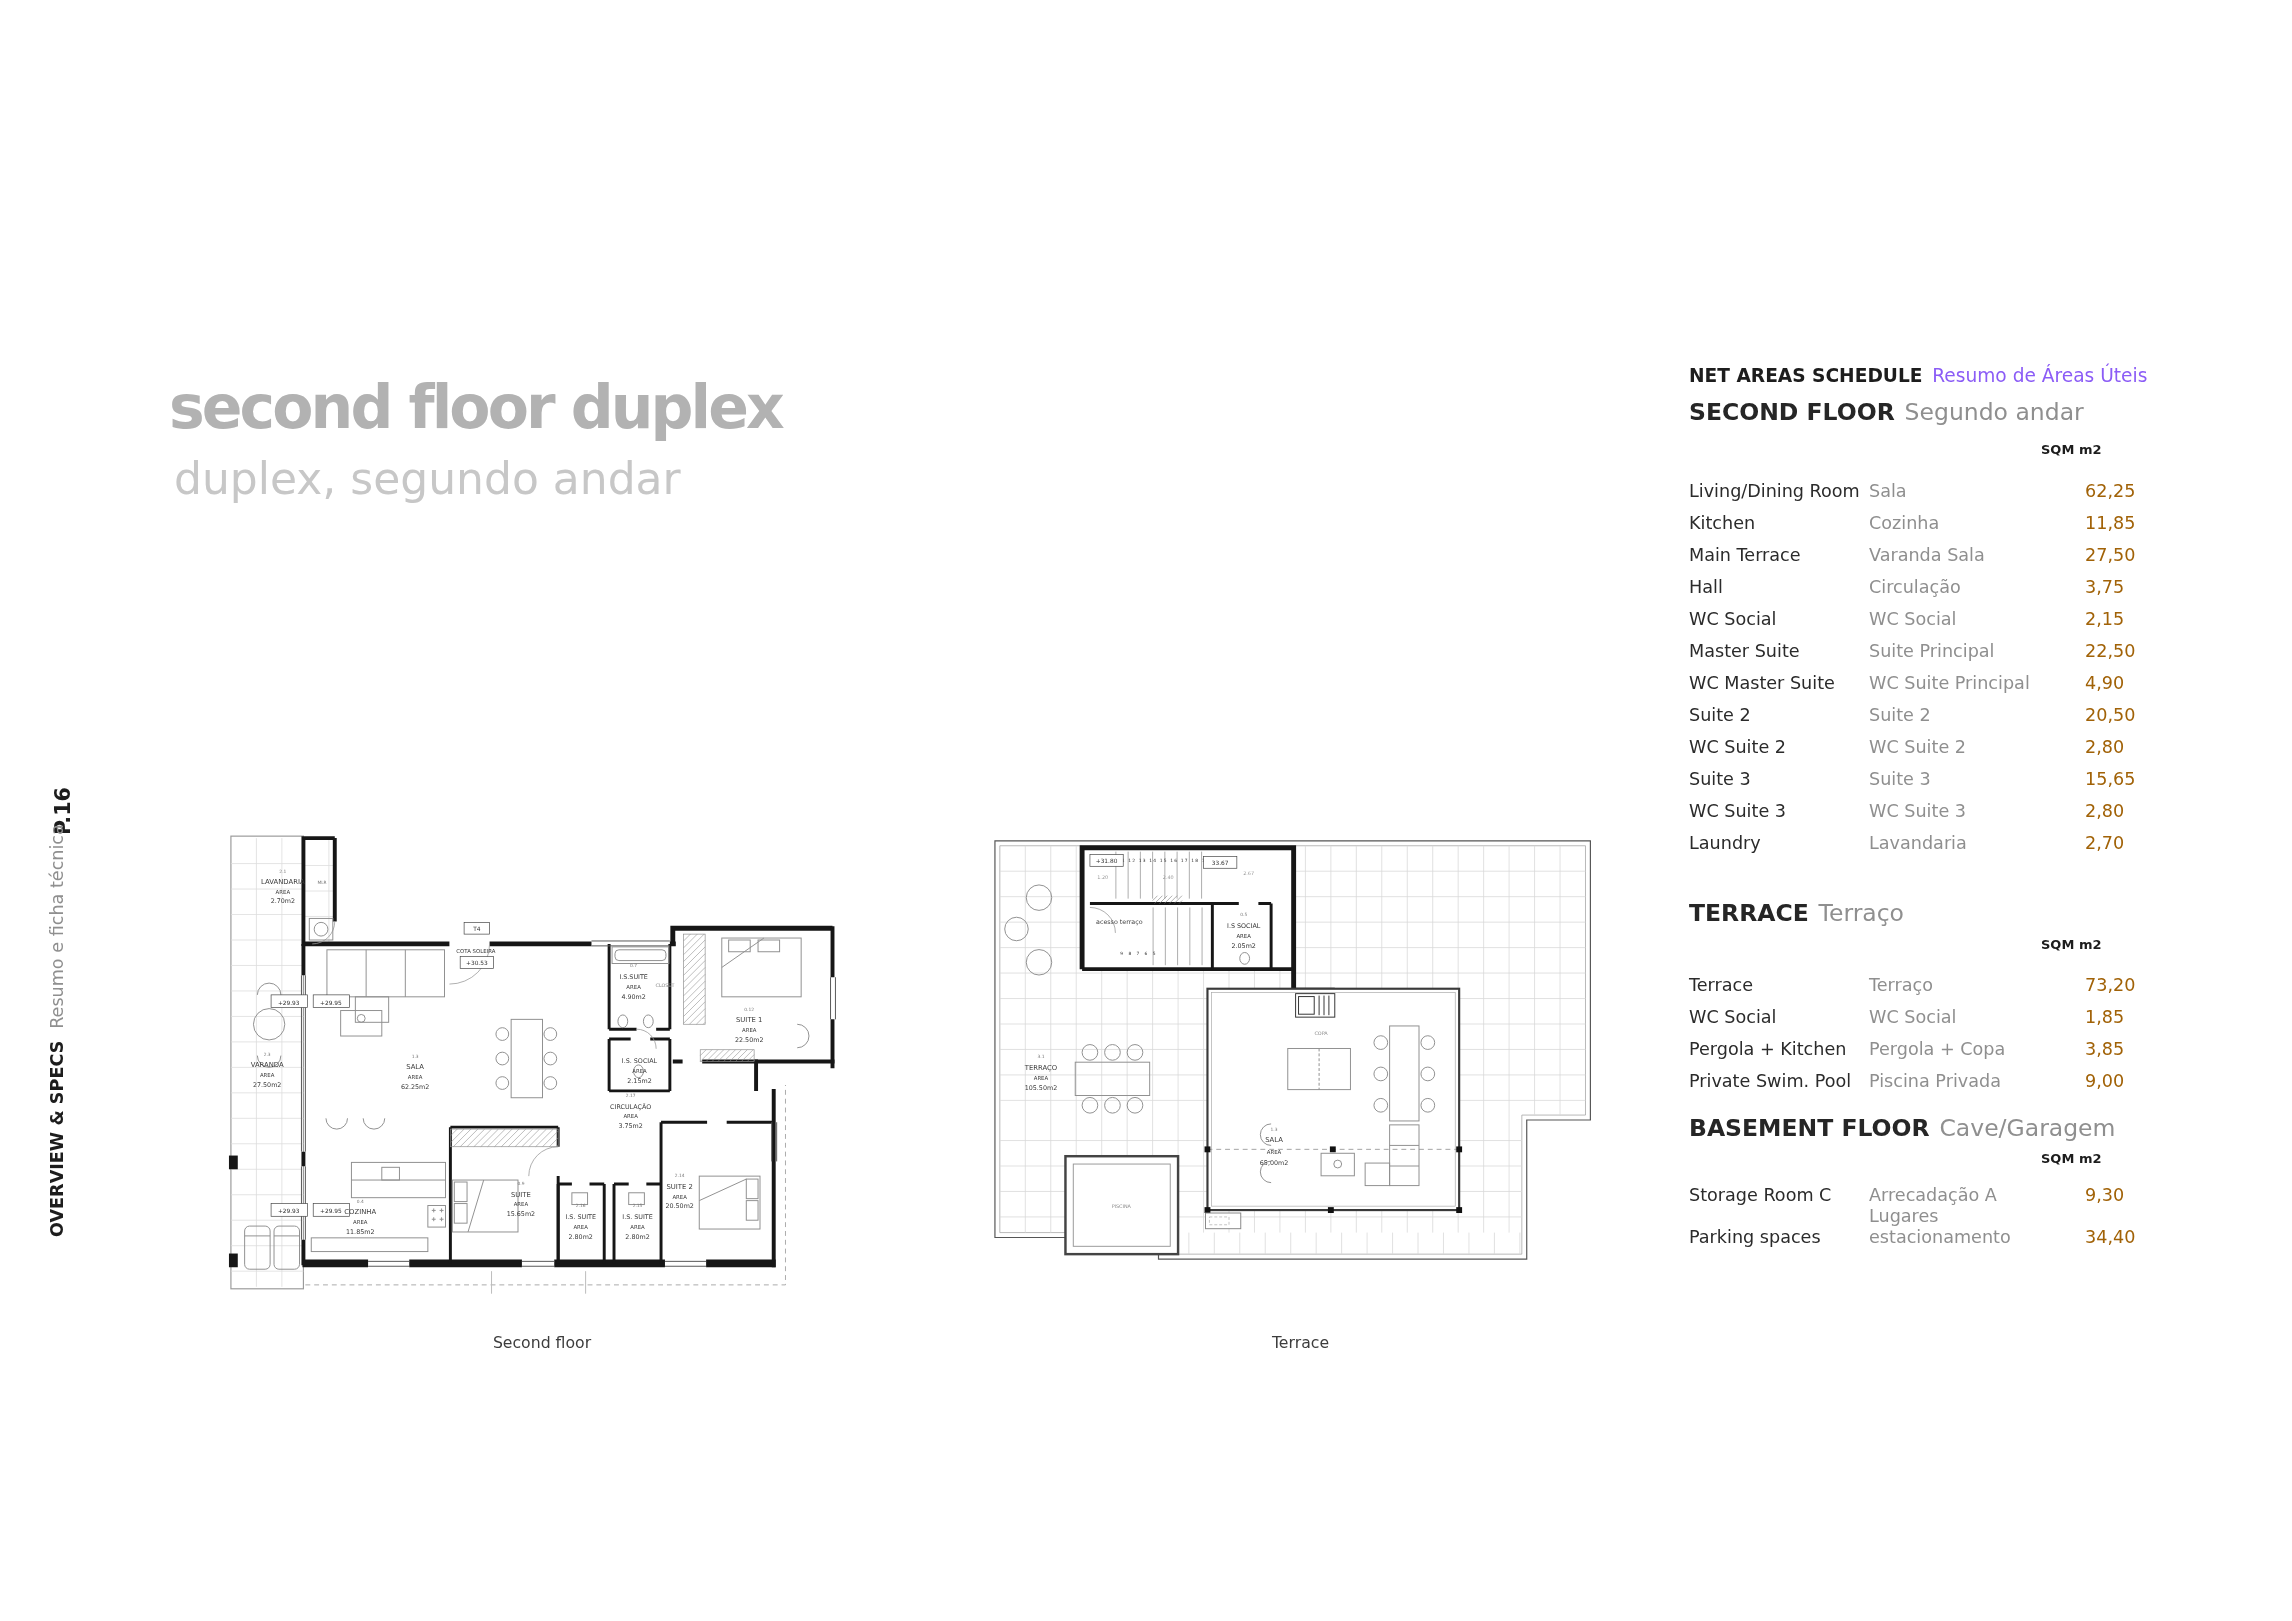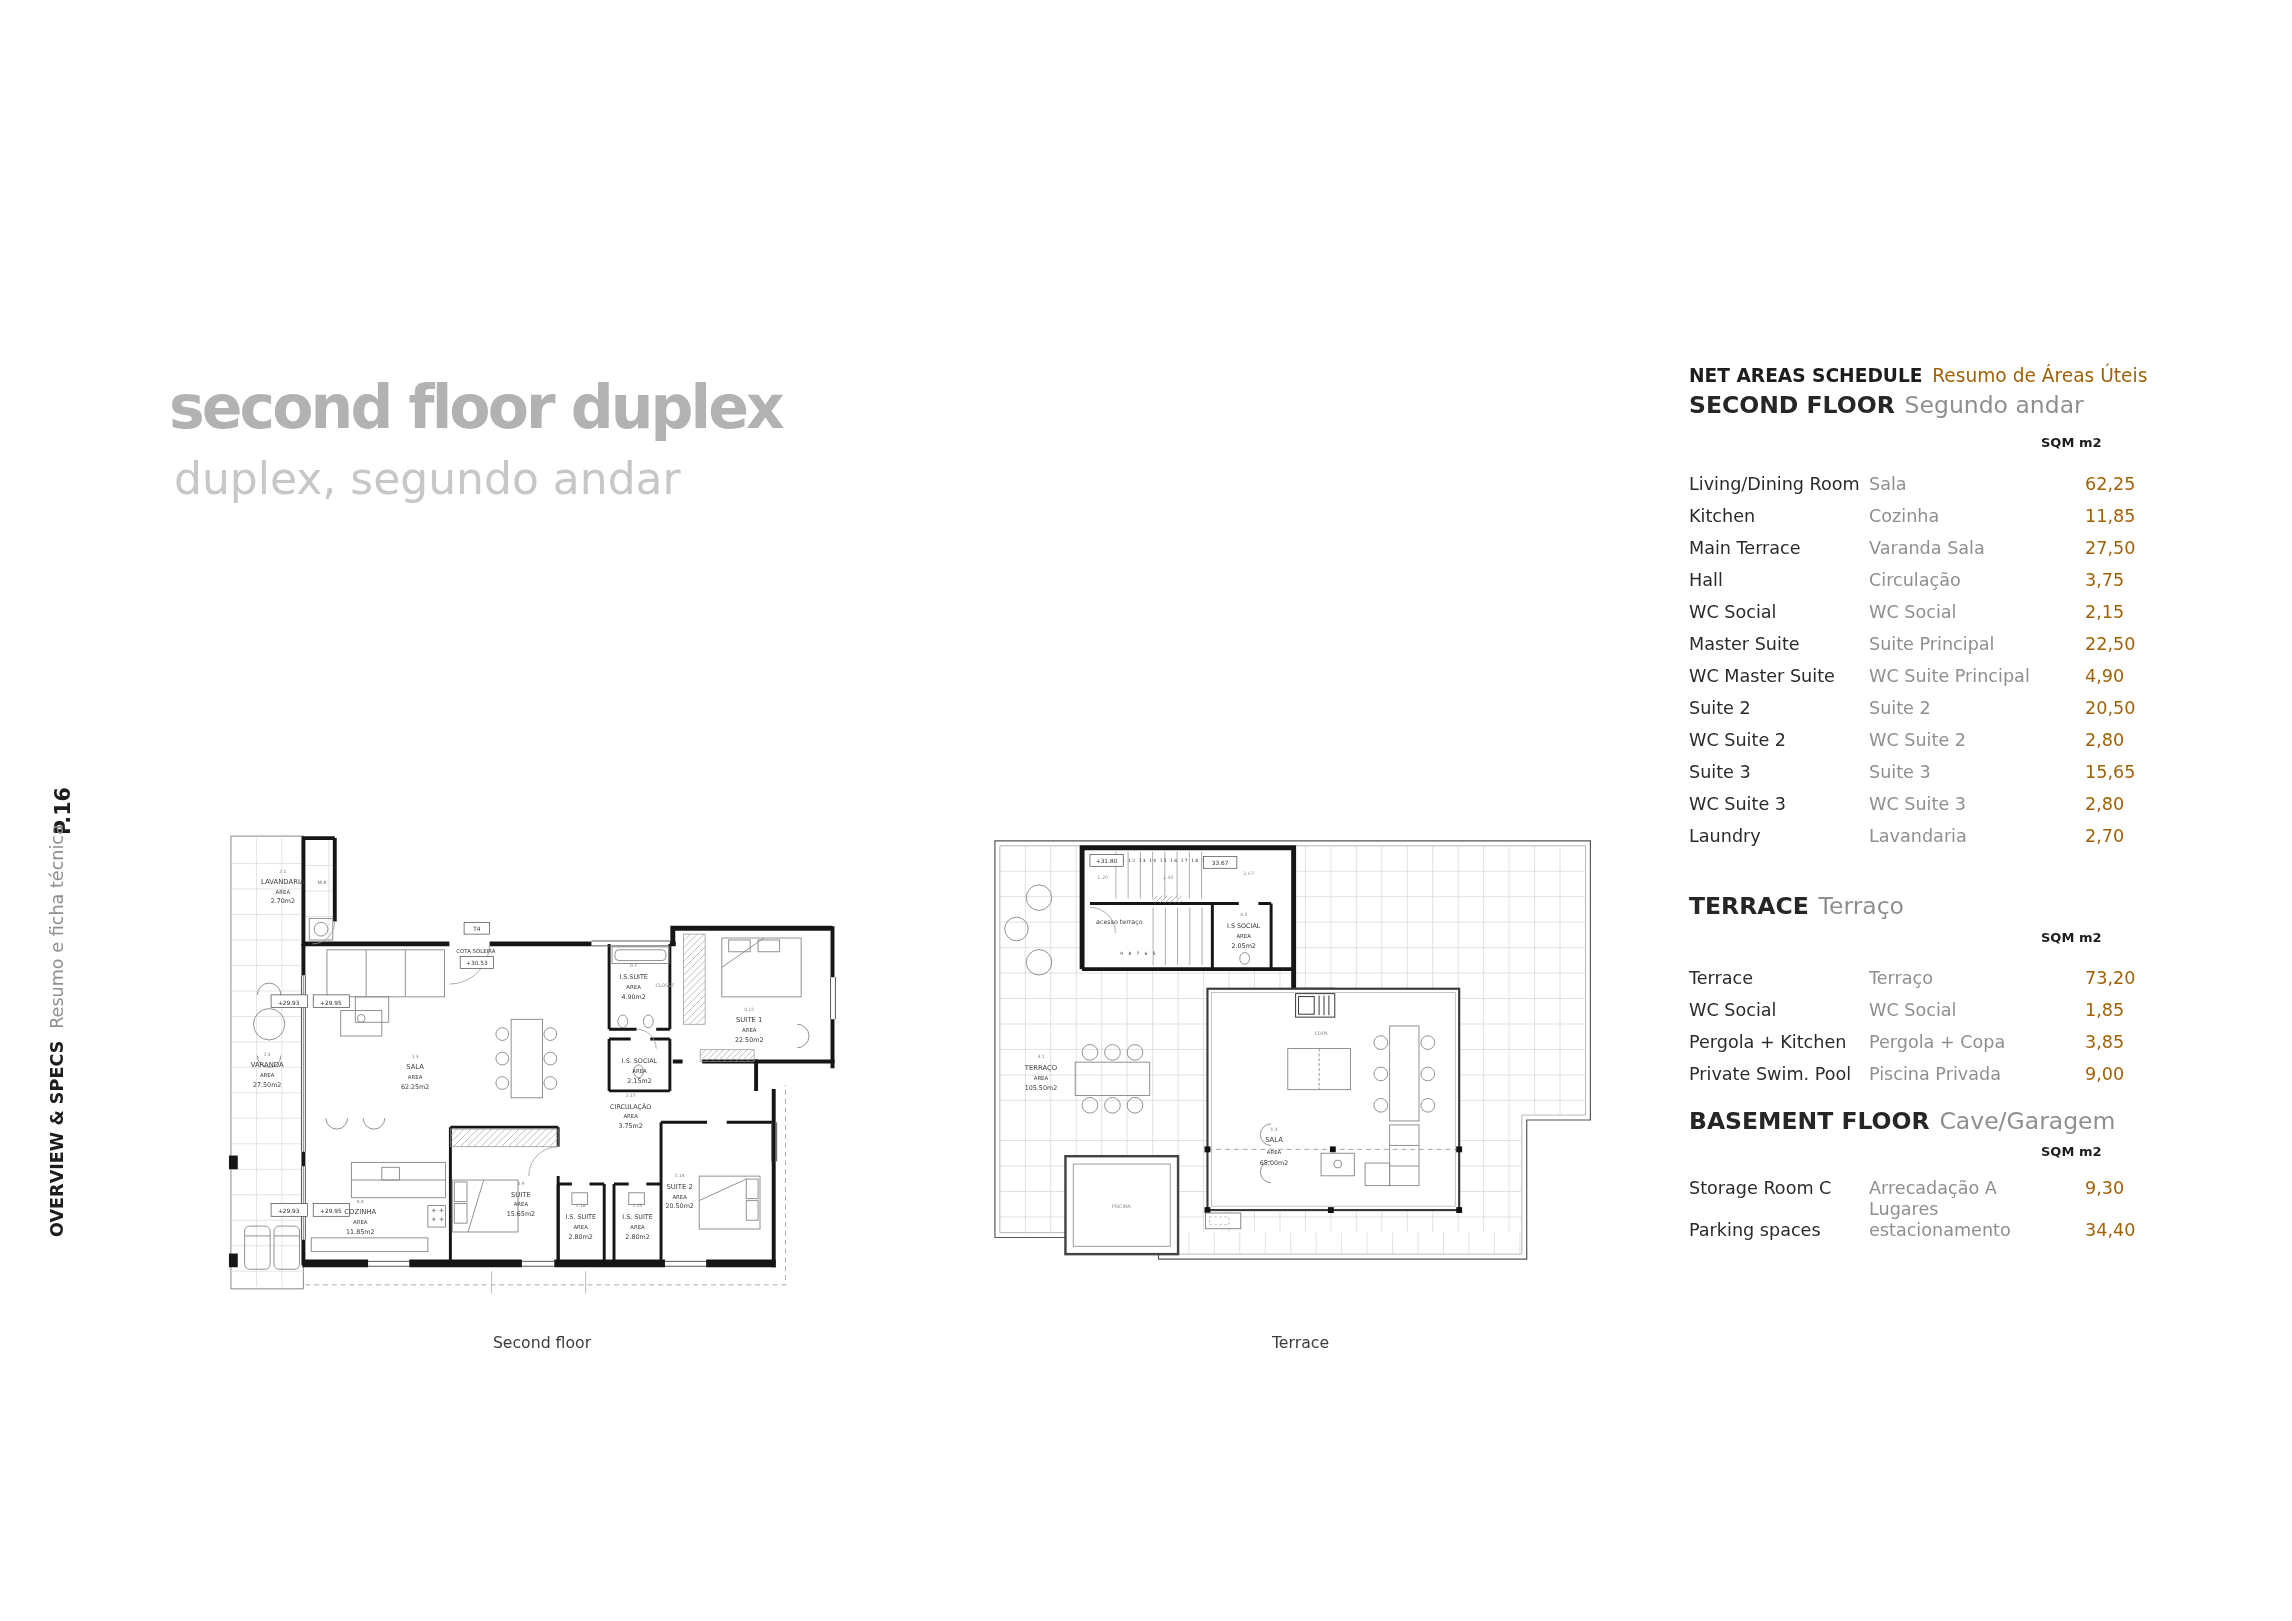--- a/index.html
+++ b/index.html
@@ -13,22 +13,22 @@
   
   .page-num{position:absolute;left:51px;top:835px;transform:rotate(-90deg);
             transform-origin:0 0;font-size:20.6px;font-weight:bold;color:#1d1d1d;white-space:nowrap;}
   .side-label{position:absolute;left:47px;top:1237px;transform:rotate(-90deg);
               transform-origin:0 0;font-size:17.6px;color:#1d1d1d;white-space:nowrap;}
   .side-label .en{font-weight:bold;}
   .side-label .pt{font-weight:normal;color:#8f8f8f;margin-left:11.8px;}
   
   .sched{position:absolute;left:1689px;top:365px;width:443px;color:#2b2b2b;}
   .sched-title{font-size:18.6px;font-weight:bold;color:#1d1d1d;white-space:nowrap;}
-  .sched-title .pt{font-weight:normal;color:#a16207;margin-left:9.8px;}
-  .sec-heading{font-size:23.5px;font-weight:bold;color:#262626;margin-top:5px;white-space:nowrap;}
+  .sched-title .pt{font-weight:normal;color:#8b5cf6;margin-left:9.8px;}
+  .sec-heading{font-size:23.5px;font-weight:bold;color:#262626;margin-top:12px;white-space:nowrap;}
   .sec-heading .pt{font-weight:normal;color:#8f8f8f;margin-left:9.8px;}
   .sqm{font-size:13px;font-weight:bold;color:#1d1d1d;margin:15.7px 0 13.7px 352px;}
   .sec-terrace{margin-top:45px;}
   .sec-terrace .sqm{margin-top:9.8px;margin-bottom:11.8px;}
   .sec-basement{margin-top:21.6px;}
   .sec-basement .sqm{margin-top:9.8px;margin-bottom:7.8px;}
   .trow{display:flex;min-height:32px;font-size:17.6px;line-height:1.2;align-items:flex-end;}
   .cell-en{width:180px;flex:none;color:#2b2b2b;}
   .cell-pt{width:172px;flex:none;color:#8f8f8f;}
   .cell-val{flex:none;color:#a16207;margin-left:44px;}

